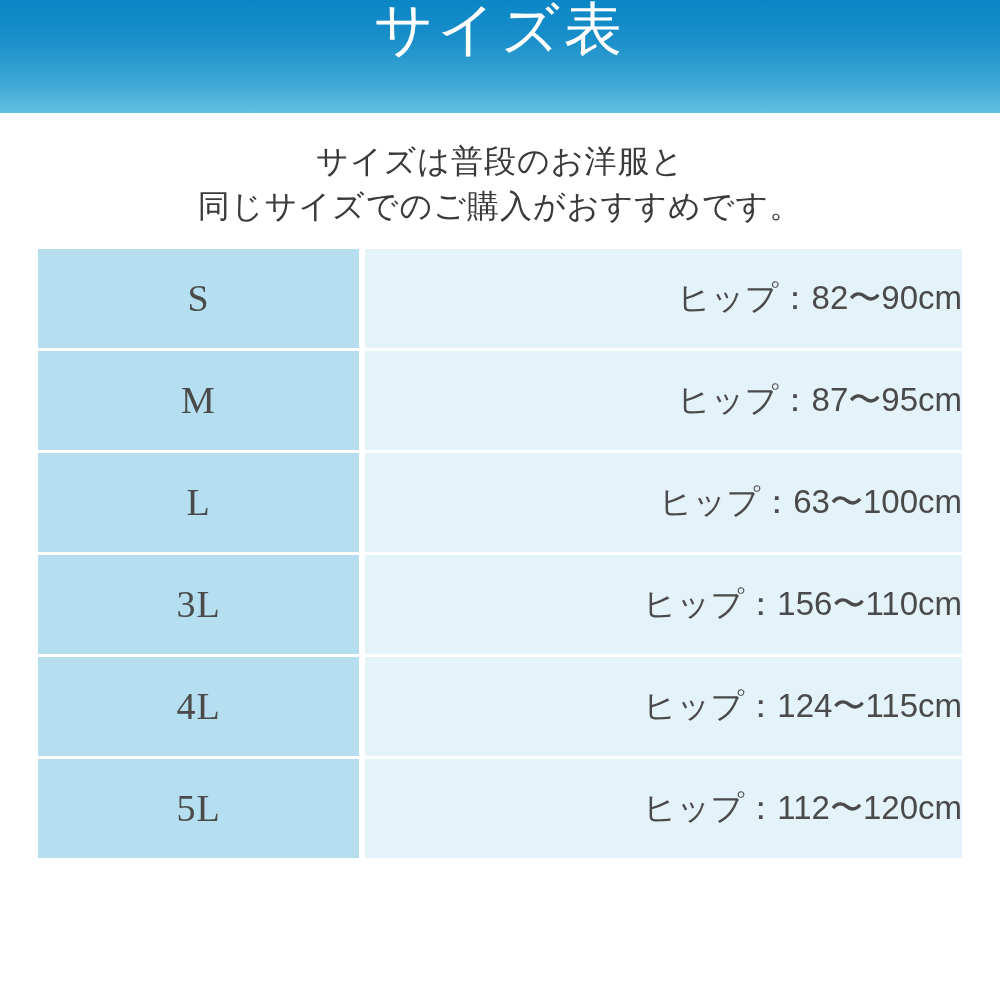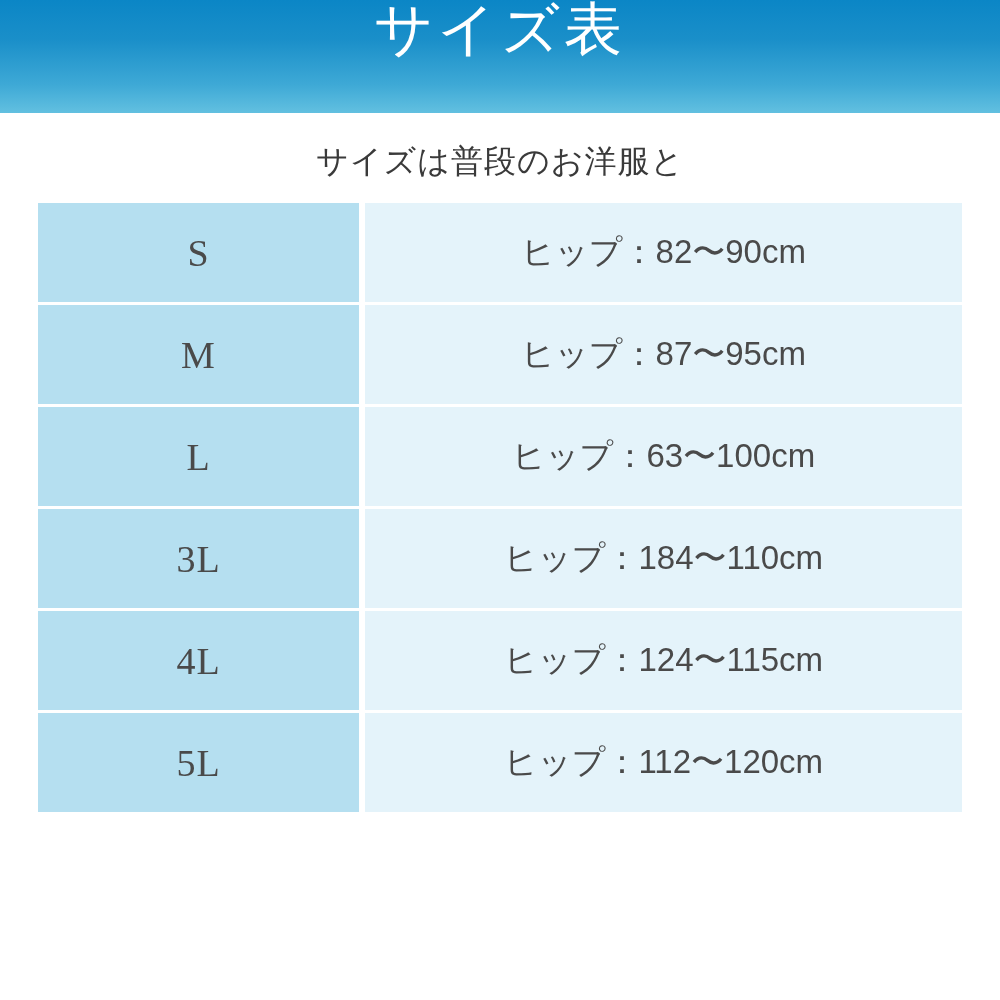--- a/index.html
+++ b/index.html
@@ -74,36 +74,37 @@
   }
   td.gap-cell {
     width: 6px;
     background: #ffffff;
   }
   td.measure-cell {
     width: 580px;
     background: #e4f3fa;
     color: #4a4a4a;
     font-size: 33px;
-    text-align: center;
+    text-align: right;
     letter-spacing: 0px;
     font-family: "Liberation Sans", sans-serif;
   }
 </style>
 </head>
 <body>
 
 <div class="page">
 
   <div class="header">
     <div class="header-title">サイズ表</div>
   </div>
 
   <div class="subtitle">
     <div>サイズは普段のお洋服と</div>
+    <div>同じサイズでのご購入がおすすめです。</div>
   </div>
 
   <div class="table-wrap">
     <table class="size-table">
       <tbody>
         <tr>
           <td class="size-cell">S</td>
           <td class="gap-cell"></td>
           <td class="measure-cell">ヒップ：82〜90cm</td>
         </tr>
@@ -113,21 +114,21 @@
           <td class="measure-cell">ヒップ：87〜95cm</td>
         </tr>
         <tr>
           <td class="size-cell">L</td>
           <td class="gap-cell"></td>
           <td class="measure-cell">ヒップ：63〜100cm</td>
         </tr>
         <tr>
           <td class="size-cell">3L</td>
           <td class="gap-cell"></td>
-          <td class="measure-cell">ヒップ：184〜110cm</td>
+          <td class="measure-cell">ヒップ：156〜110cm</td>
         </tr>
         <tr>
           <td class="size-cell">4L</td>
           <td class="gap-cell"></td>
           <td class="measure-cell">ヒップ：124〜115cm</td>
         </tr>
         <tr>
           <td class="size-cell">5L</td>
           <td class="gap-cell"></td>
           <td class="measure-cell">ヒップ：112〜120cm</td>

